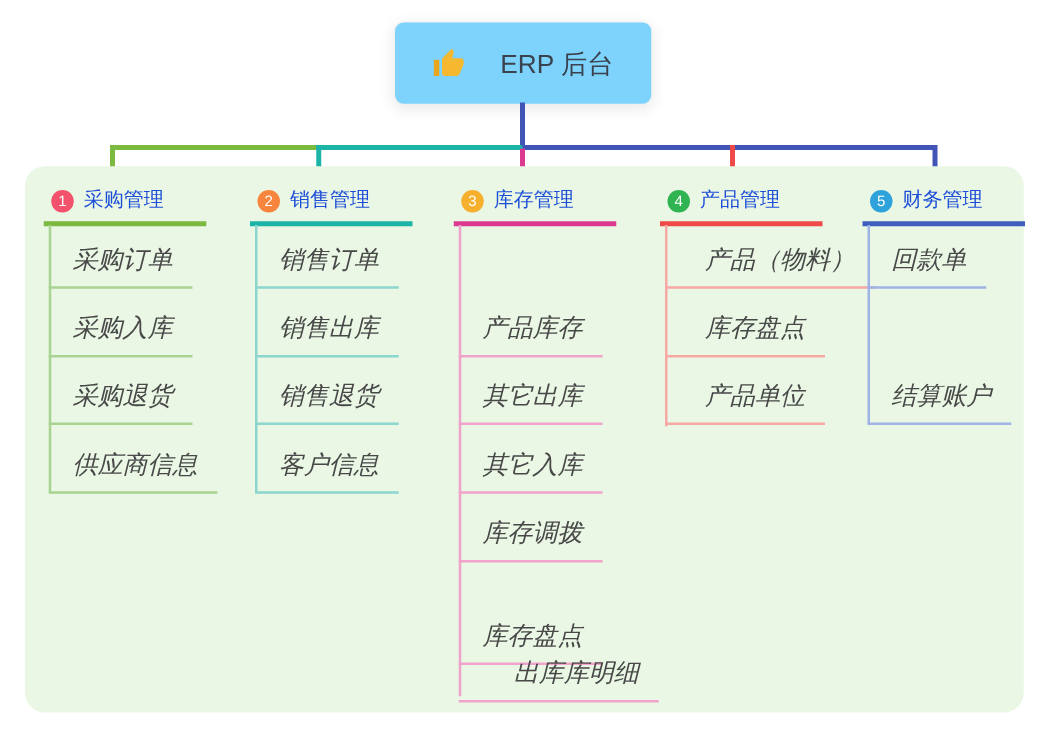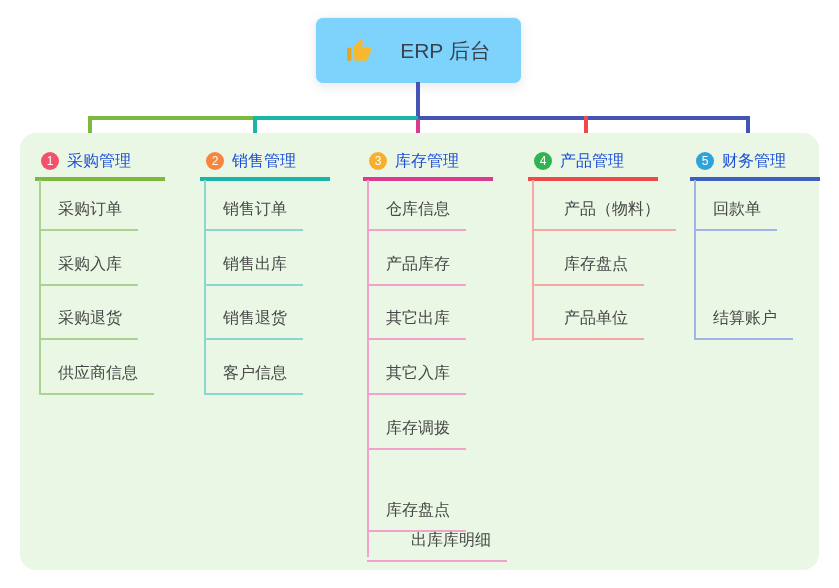--- a/index.html
+++ b/index.html
@@ -56,22 +56,22 @@
   .b5 .badge{background:#2ea2db;}
   .branch-label{font-size:16px;color:#1d4ed8;font-weight:500;white-space:nowrap;line-height:22px;}
   .vline{position:absolute;left:4px;top:30px;width:2px;}
   .b1 .vline{height:214px;background:#a9d391;}
   .b2 .vline{height:214px;background:#8bd6cd;}
   .b3 .vline{height:377px;background:#f0a4cb;}
   .b4 .vline{height:161px;background:#f7a8a5;}
   .b5 .vline{height:159px;background:#9fb3e6;}
   .si{
     position:absolute;left:4px;white-space:nowrap;
-    font-size:16px;line-height:19px;color:#484848;
-    padding:0 16px 11px 19px;border-bottom:2px solid #000;cursor:default;
+    font-size:20px;line-height:19px;color:#484848;
+    padding:0 16px 11px 19px;border-bottom:2px solid #000;cursor:default;font-style:italic;
   }
   .b1 .si{border-color:#a9d391;}
   .b2 .si{border-color:#8bd6cd;text-align:center;}
   .b3 .si{border-color:#f0a4cb;}
   .b4 .si{border-color:#f7a8a5;padding-left:32px;}
   .b5 .si{border-color:#9fb3e6;}
   .t0{top:49px;} .t1{top:104px;} .t2{top:158px;} .t3{top:213px;}
   .t4{top:268px;} .t5{top:322px;margin-top:28px;} .t6{top:380px;padding-left:44px;}
 </style>
 </head>
@@ -122,21 +122,20 @@
     <div class="si t2">销售退货</div>
     <div class="si t3">客户信息</div>
   </div>
 
   <div class="branch b3">
     <div class="branch-header">
       <span class="badge">3</span>
       <span class="branch-label">库存管理</span>
     </div>
     <div class="vline"></div>
-    <div class="si t0">仓库信息</div>
     <div class="si t1">产品库存</div>
     <div class="si t2">其它出库</div>
     <div class="si t3">其它入库</div>
     <div class="si t4">库存调拨</div>
     <div class="si t5">库存盘点</div>
     <div class="si t6">出库库明细</div>
   </div>
 
   <div class="branch b4">
     <div class="branch-header">

